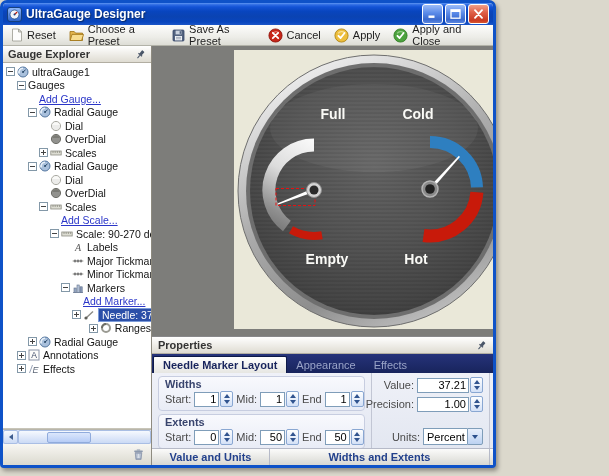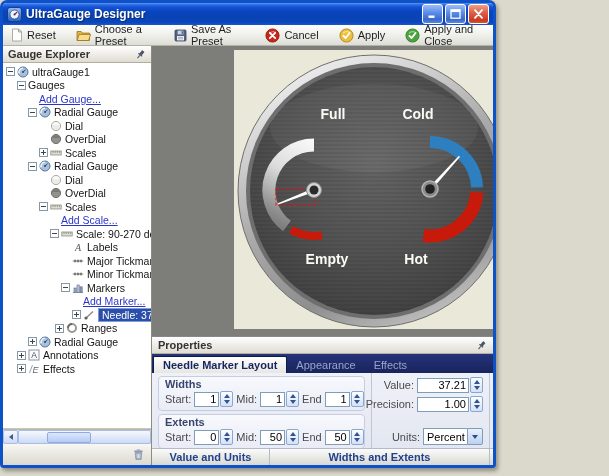--- a/index.html
+++ b/index.html
@@ -16,21 +16,21 @@
   .app-icon { width:15px; height:15px; border-radius:3px; flex:0 0 15px;
     background:linear-gradient(#8CB6F8,#2E64C8); border:1px solid #16407E; display:flex; align-items:center; justify-content:center; }
   .title-text { color:#fff; font-size:12px; font-weight:bold; text-shadow:1px 1px 1px #082A6A; }
   .winbtns { margin-left:auto; display:flex; gap:2px; }
   .winbtn { width:21px; height:20px; border-radius:3px; border:1px solid #fff;
     display:flex; align-items:center; justify-content:center;
     background:linear-gradient(#9CBCF8,#5A8AE8 45%,#3B6ACE 80%,#5A86E0); }
   .winbtn.close { background:linear-gradient(#F0A088,#E0614A 40%,#C93A22 85%,#D8542E); }
 
   
-  .toolbar { height:21px; flex:0 0 21px; display:flex; align-items:center; padding:0 4px; gap:10px;
+  .toolbar { height:21px; flex:0 0 21px; display:flex; align-items:center; padding:0 4px; gap:3px;
     background:linear-gradient(#FDFDFC,#ECECE7 62%,#DDDDD6); border-bottom:1px solid #B2B2A8; }
   .tbbtn { display:flex; align-items:center; gap:4px; padding:1px 7px 1px 3px; font-size:11px; color:#1E1E1E; border-radius:2px; }
   .tbicon { display:flex; align-items:center; }
 
   
   .main { flex:1; display:flex; min-height:0; }
   .left-panel { width:149px; flex:0 0 149px; background:#F4F2EA; border-right:1px solid #8E8B80; display:flex; flex-direction:column; }
   .panel-header { height:17px; flex:0 0 17px; background:linear-gradient(#FFFFFF,#DFDCD2); border-bottom:1px solid #B2AEA2;
     display:flex; align-items:center; padding:0 5px; font-size:11px; font-weight:bold; color:#333; }
   .panel-header .pin { margin-left:auto; display:flex; }
@@ -439,21 +439,21 @@
               </svg>
             </span>
             <span class="ticon">
               <svg width="12" height="12" viewBox="0 0 12 12">
                 <line x1="2.5" y1="9.5" x2="10" y2="2.5" stroke="#8A8A84" stroke-width="1.4"></line>
                 <circle cx="3" cy="9" r="1.6" fill="#5E5E58"></circle>
               </svg>
             </span>
             <span class="tlabel tsel">Needle: 37</span>
           </div>
-          <div class="tree-row" style="padding-left: 52px;">
+          <div class="tree-row" style="padding-left: 52px; justify-content: flex-end;">
             <span class="expander">
               <svg width="9" height="9" viewBox="0 0 9 9">
                 <rect x="0.5" y="0.5" width="8" height="8" fill="#fff" stroke="#8398A8"></rect>
                 <line x1="2" y1="4.5" x2="7" y2="4.5" stroke="#444" stroke-width="1"></line>
                 <line x1="4.5" y1="2" x2="4.5" y2="7" stroke="#444" stroke-width="1"></line>
               </svg>
             </span>
             <span class="ticon">
               <svg width="12" height="12" viewBox="0 0 12 12">
                 <circle cx="6" cy="6" r="4" fill="none" stroke="#9A9A92" stroke-width="2"></circle>

